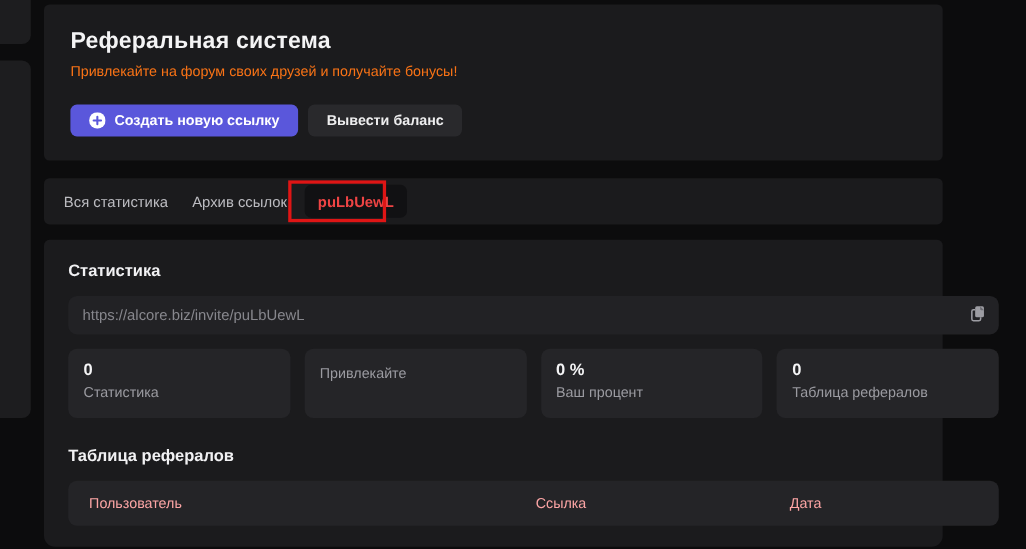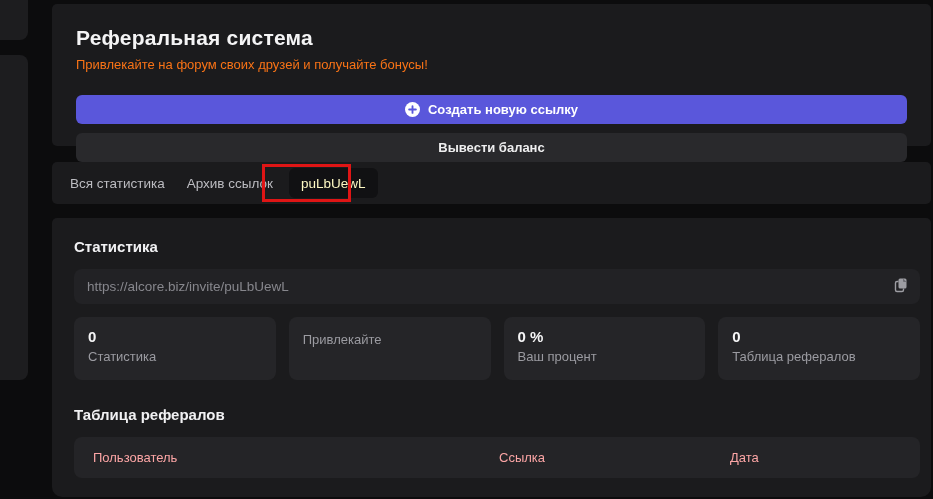--- a/index.html
+++ b/index.html
@@ -14,47 +14,47 @@
   .page { position: absolute; inset: 0; }
 
   
   .frag { position: absolute; background: #1d1d1f; border-radius: 8px; }
   .frag-top { left: -14px; top: -12px; width: 42px; height: 52px; }
   .frag-mid { left: -14px; top: 55px; width: 42px; height: 325px; }
 
   .content { position: absolute; left: 40px; top: 0; width: 879px; }
 
   .card {
-    position: absolute; left: 12px; width: 879px;
+    position: absolute; left: 0; width: 817px;
     background: #1b1b1d; border-radius: 5px;
   }
   .header-card { top: 4px; height: 142px; padding: 22px 24px; }
   .tabs-card   { top: 162px; height: 42px; display: flex; align-items: center; gap: 18px; padding: 0 16px; }
   .main-card   { top: 218px; height: 279px; padding: 20px 25px 0 22px; border-bottom-left-radius: 10px; border-bottom-right-radius: 10px; }
 
   .page-title { font-size: 21px; font-weight: 700; letter-spacing: .2px; color: #f4f4f5; }
   .page-subtitle { margin-top: 7px; font-size: 13px; color: #f97316; }
 
-  .btn-row { margin-top: 23px; display: flex; gap: 9px; flex-direction: column; }
+  .btn-row { margin-top: 23px; display: flex; gap: 9px; }
   .btn {
     height: 29px; display: inline-flex; align-items: center; justify-content: center;
     border: none; border-radius: 6px; font-family: inherit;
     font-size: 13px; font-weight: 600; cursor: pointer; padding: 0 17px;
   }
   .btn-primary { background: #5a57db; color: #ffffff; gap: 8px; }
   .btn-secondary { background: #29292c; color: #eeeeef; }
   .plus-icon { width: 15px; height: 15px; display: inline-block; flex: 0 0 auto; }
 
   .tab {
     font-size: 13.5px; color: #bcbcc1; cursor: pointer; background: transparent;
     border: none; font-family: inherit; padding: 0 2px; height: 30px;
     display: inline-flex; align-items: center; border-radius: 6px;
   }
   .tab.active {
-    background: #111113; color: #fef9c3; font-weight: 400; padding: 12px 12px; margin-left: -4px;
+    background: #111113; color: #ef4444; font-weight: 700; padding: 12px 12px; margin-left: -4px;
   }
 
   .section-heading { font-size: 15px; font-weight: 700; color: #f1f1f3; }
 
   .link-row { position: relative; margin-top: 14px; width: 846px; }
   .link-input {
     width: 100%; height: 35px; background: #222225; border: none; border-radius: 8px;
     color: #87878d; font-size: 13.5px; font-family: inherit; padding: 0 40px 0 13px;
     outline: none;
   }

